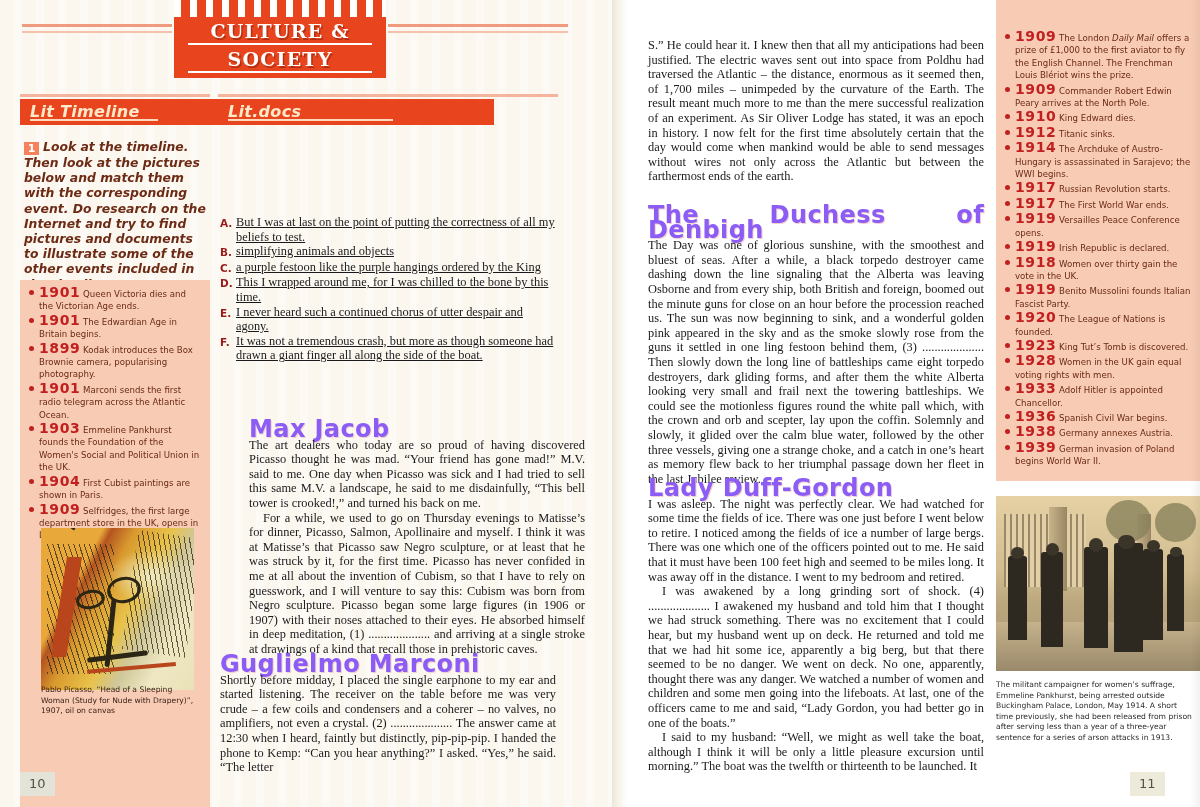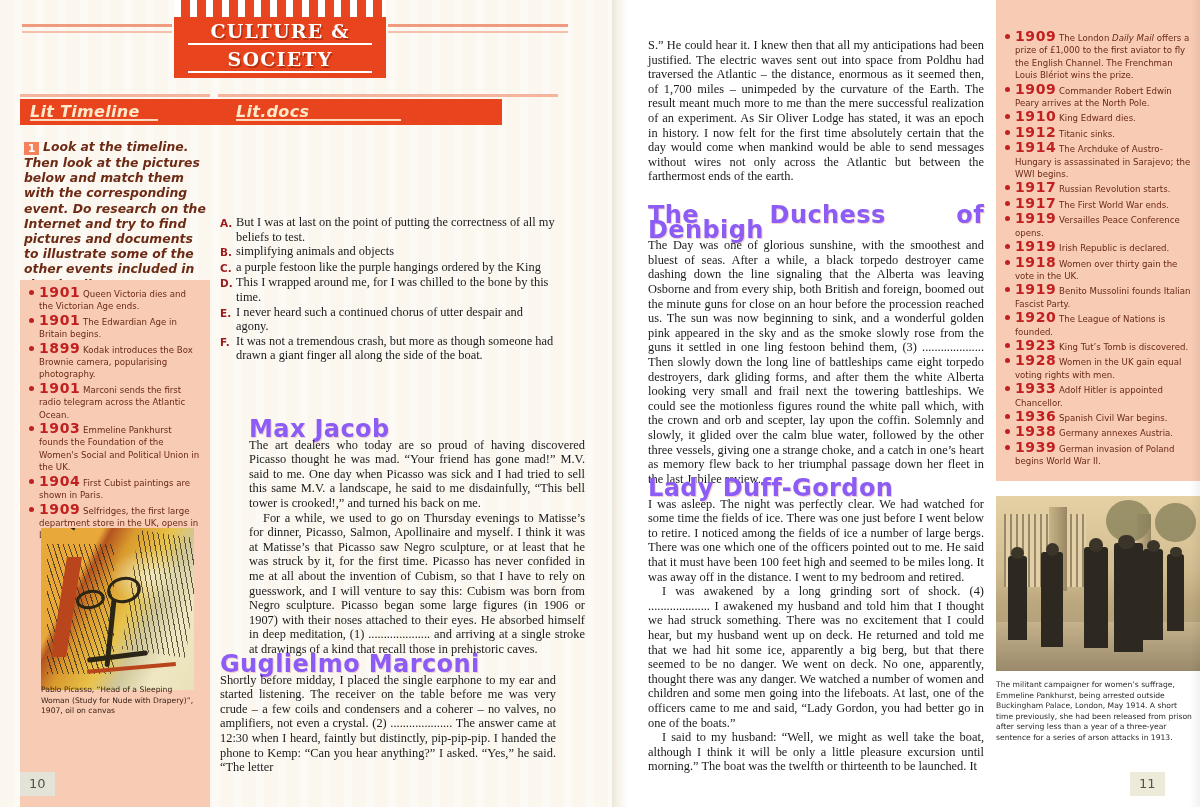--- a/index.html
+++ b/index.html
@@ -218,21 +218,21 @@
   }
   .abc-letter {
     font-family: "DejaVu Sans", sans-serif;
     font-weight: bold;
     font-size: 10.5px;
     color: #9b1b1b;
     width: 16px;
     flex: 0 0 16px;
     padding-top: 1px;
   }
-  .abc-body { flex: 1; }
+  .abc-body { flex: 1; text-decoration: underline; }
 
   
   .fig {
     position: absolute;
     overflow: hidden;
   }
   .caption {
     position: absolute;
     font-family: "DejaVu Sans", sans-serif;
     font-size: 7.6px;
@@ -363,21 +363,21 @@
       <div class="pc-stroke" style="left:30%; top:78%; width:40%; height:5px; border-radius:3px; transform:rotate(-7deg);"></div>
       <div class="pc-red" style="left:30%; top:85%; width:58%; height:4px; transform:rotate(-5deg);"></div>
     </div>
   </div>
 
   <div class="caption" style="left:41px; top:685px; width:160px;">Pablo Picasso, “Head of a Sleeping Woman (Study for Nude with Drapery)”, 1907, oil on canvas</div>
 
   <div class="pagenum" style="left:20px; top:772px;">10</div>
 
   <div class="sec-topline" style="left:218px; top:94px; width:340px;"></div>
-  <div class="sec-head" style="left:226px; top:99px; width:276px;">
+  <div class="sec-head" style="left:218px; top:99px; width:276px;">
     <div class="sec-title">Lit.docs</div>
     <div class="sec-underline" style="width:165px;"></div>
   </div>
 
 
   <div class="abc-list" style="left:220px; top:215px; width:336px;" id="abc-list">
       <div class="abc-item">
         <div class="abc-letter">A.</div>
         <div class="abc-body">But I was at last on the point of putting the correctness of all my beliefs to test.</div>
       </div>

